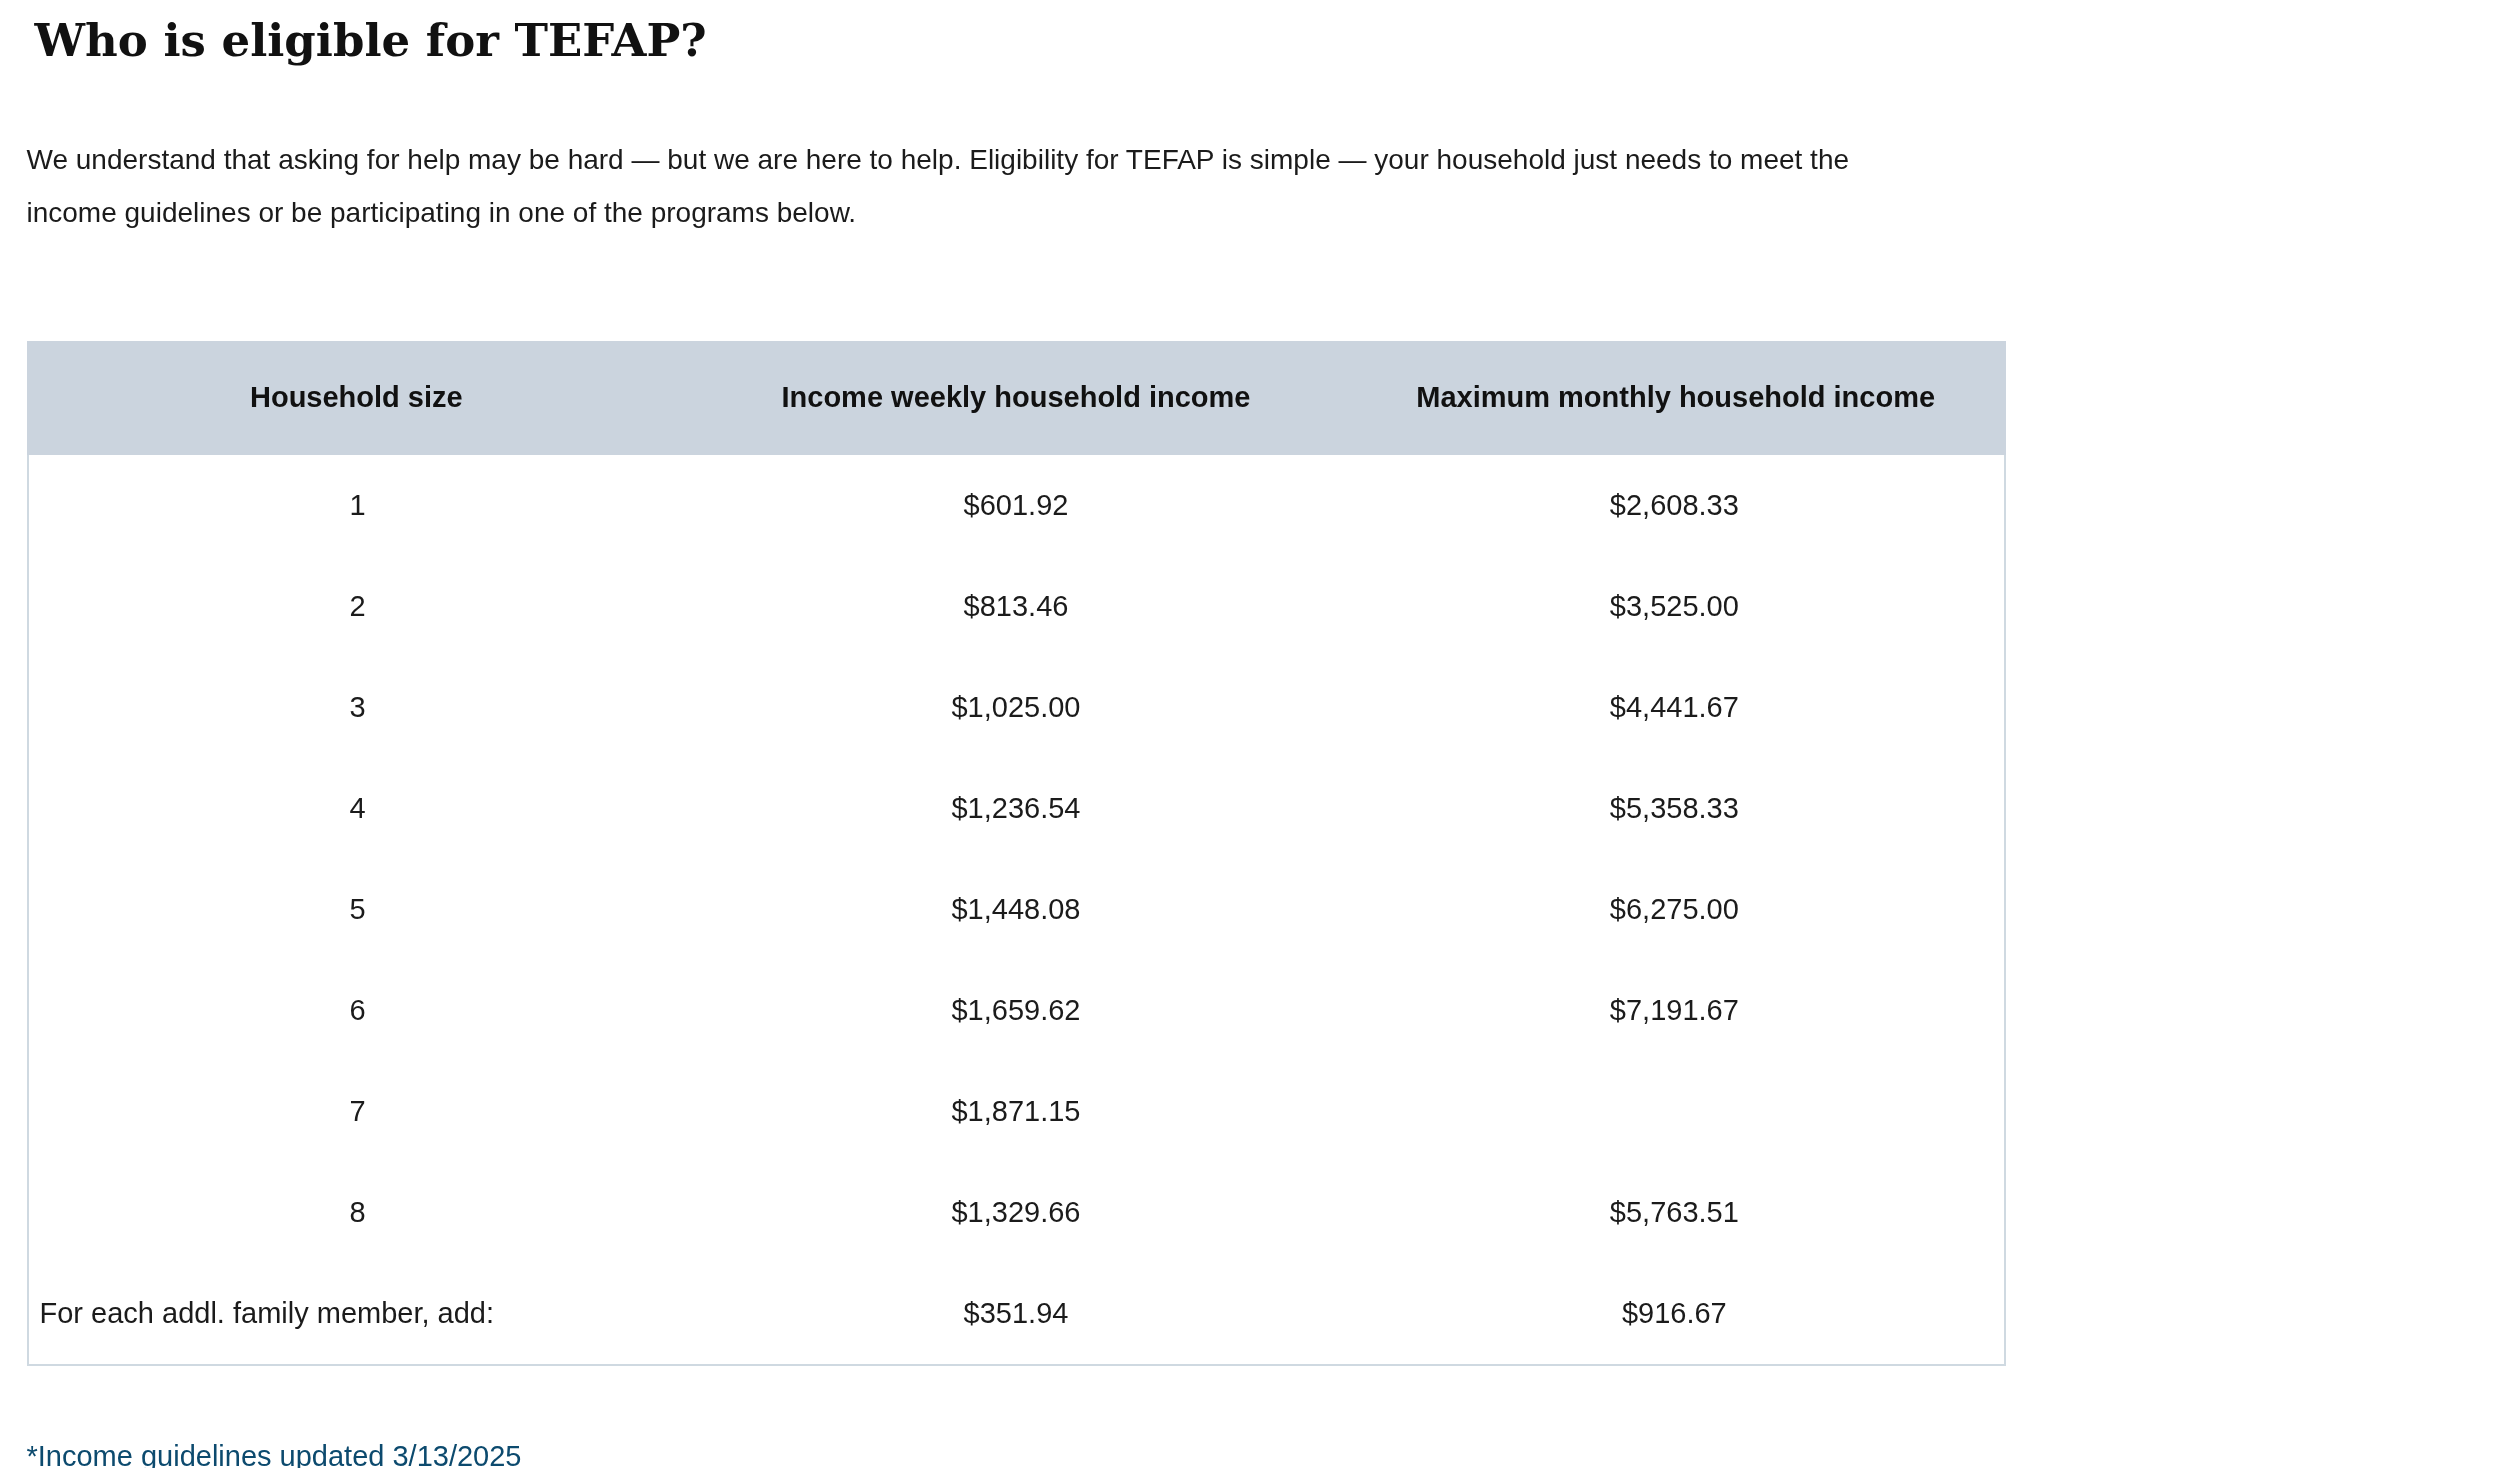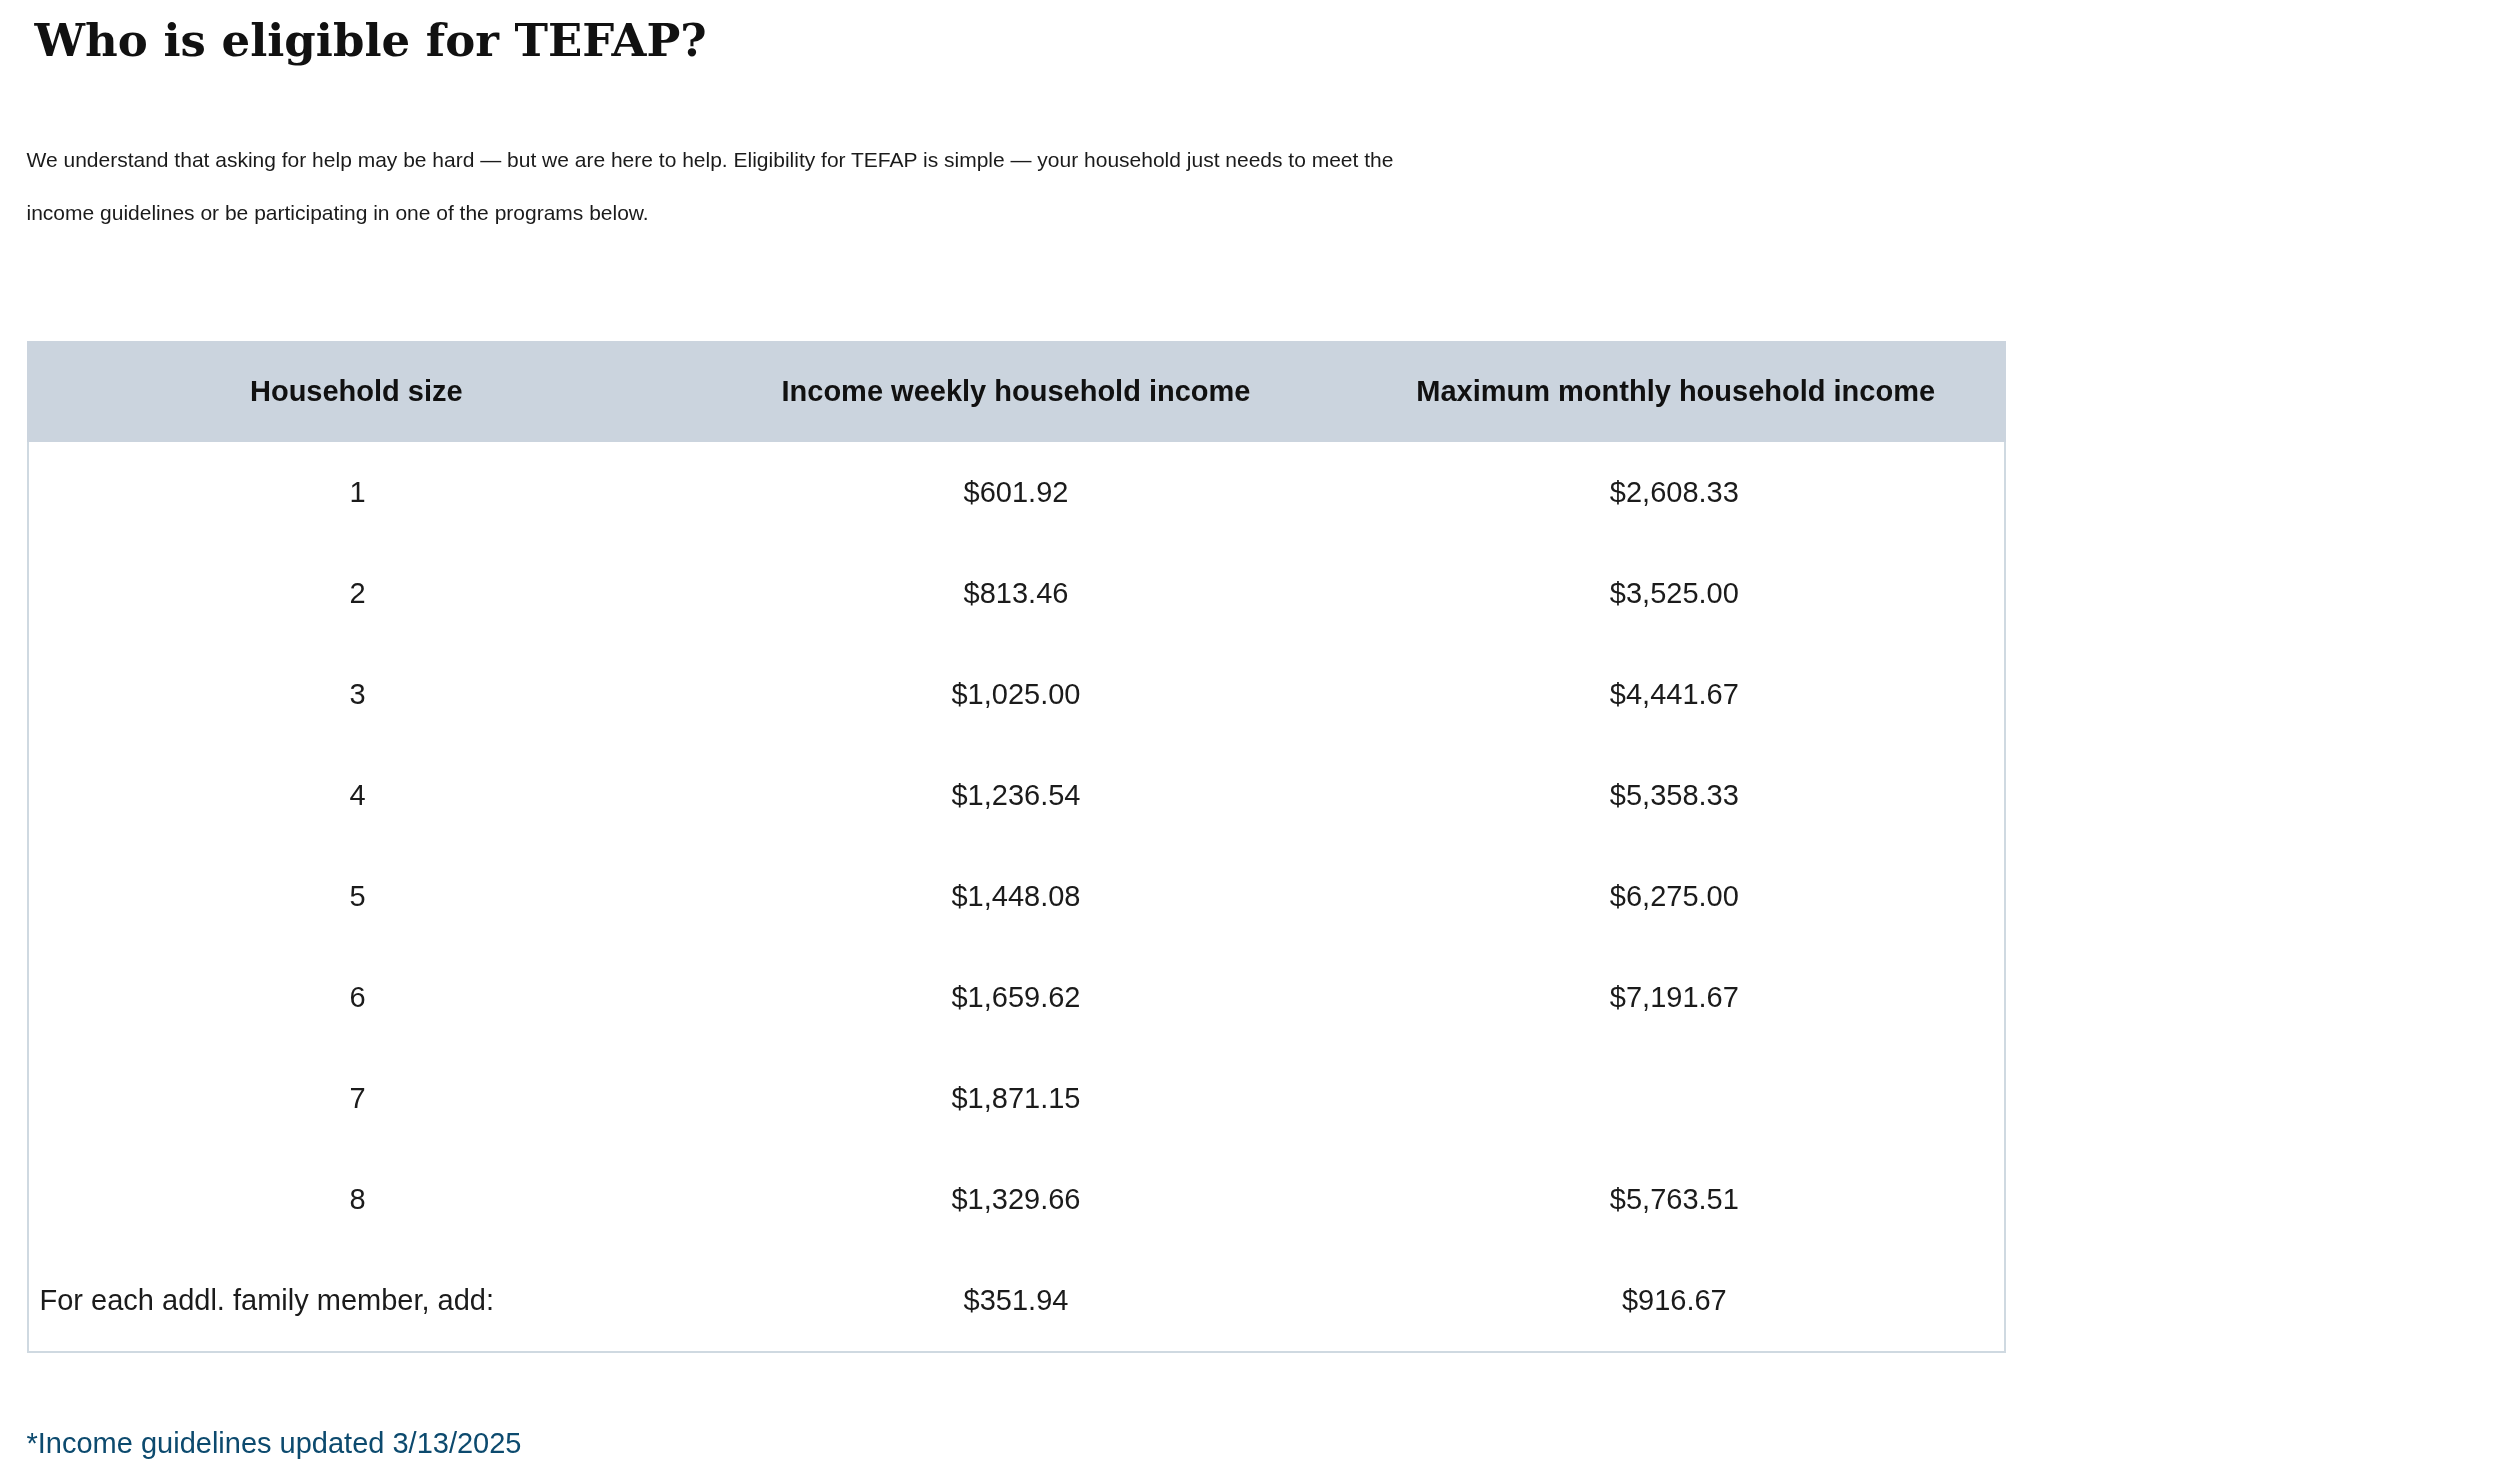--- a/index.html
+++ b/index.html
@@ -20,35 +20,35 @@
   .title {
     margin: 8px;
     font-family: "DejaVu Serif", serif;
     font-weight: bold;
     font-size: 45px;
     line-height: 1.2;
     color: #111111;
   }
   .intro {
     margin-top: 65px;
-    font-size: 21px;
+    font-size: 28px;
     line-height: 53px;
     color: #1b1b1b;
   }
   .intro-line { display: block; }
 
   .income-table {
     margin-top: 102px;
     width: 1979px;
     font-size: 29px;
   }
   .thead {
     display: grid;
     grid-template-columns: repeat(3, 1fr);
-    height: 101px;
+    height: 114px;
     align-items: center;
     text-align: center;
     font-weight: bold;
     color: #111111;
     background: var(--header-bg, #cbd4de);
   }
   .tbody {
     border: 2px solid var(--table-border, #cfd9e1);
     border-top: 0;
   }

